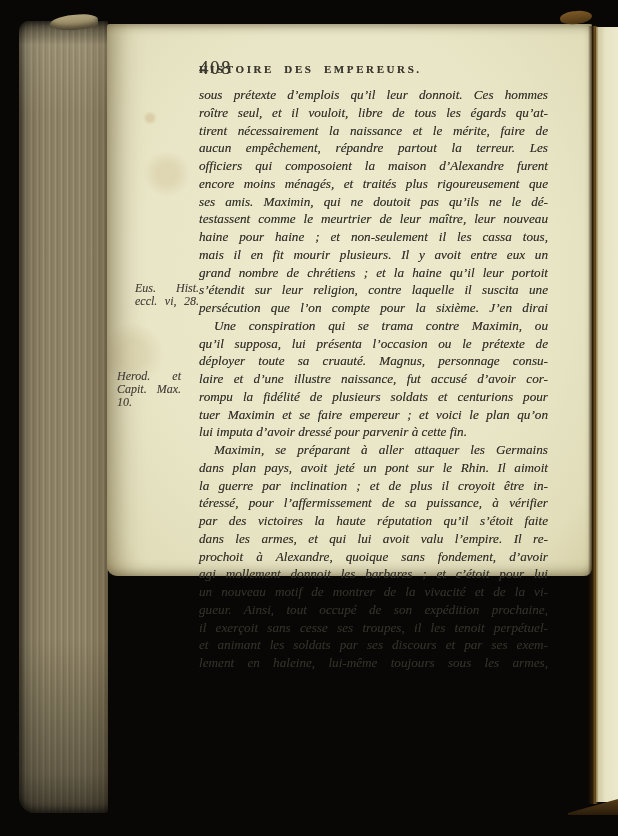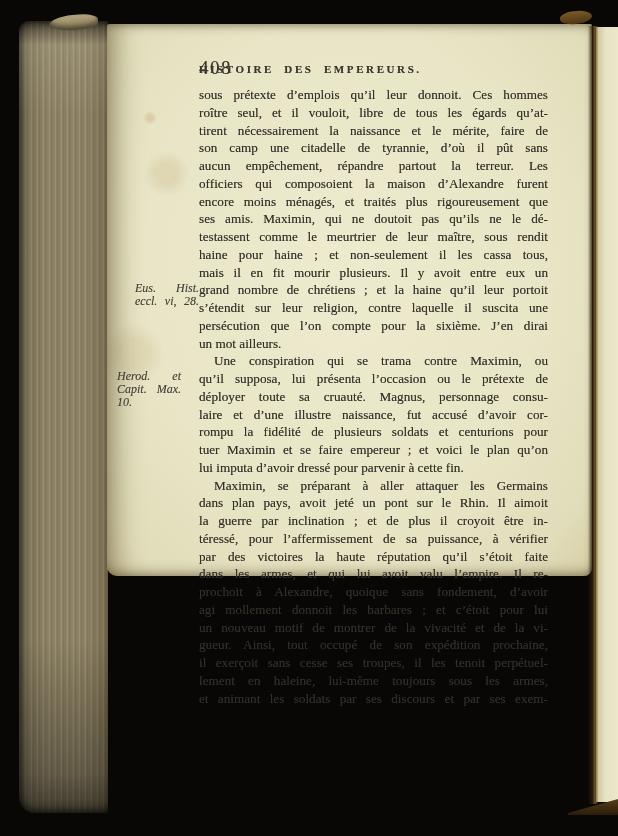--- a/index.html
+++ b/index.html
@@ -84,21 +84,21 @@
     color:#39362d;text-shadow:0 0 .5px rgba(55,50,40,.5);
   }
 
   .text-block{
     position:absolute;left:92px;top:62px;width:349px;
     font-size:13.2px;color:#33302a;
     text-shadow:0 0 .6px rgba(50,45,35,.55);
   }
   .tline{
     height:17.75px;line-height:17.75px;white-space:nowrap;
-    text-align:justify;text-align-last:justify;
+    text-align:justify;text-align-last:justify;font-style:italic;
   }
   .tline.pend{text-align-last:left;}
   .tline.indent{text-indent:15px;}
 
   .margin-note{
     position:absolute;width:64px;
     font-style:italic;font-size:12px;line-height:13px;color:#45413a;
     text-shadow:0 0 .5px rgba(60,55,45,.4);
   }
   .margin-note-1{left:28px;top:258px;}
@@ -131,52 +131,50 @@
     <div class="margin-note margin-note-2">
         <div class="note-line">Herod. et</div>
         <div class="note-line">Capit. Max.</div>
         <div class="note-line pend">10.</div>
       </div>
 
     <div class="text-block">
         <div class="tline">sous prétexte d’emplois qu’il leur donnoit. Ces hommes</div>
         <div class="tline">roître seul, et il vouloit, libre de tous les égards qu’at-</div>
         <div class="tline">tirent nécessairement la naissance et le mérite, faire de</div>
-        <div class="tline">son camp une citadelle de tyrannie, d’où il pût sans</div>
         <div class="tline">aucun empêchement, répandre partout la terreur. Les</div>
         <div class="tline">officiers qui composoient la maison d’Alexandre furent</div>
         <div class="tline">encore moins ménagés, et traités plus rigoureusement que</div>
         <div class="tline">ses amis. Maximin, qui ne doutoit pas qu’ils ne le dé-</div>
-        <div class="tline">testassent comme le meurtrier de leur maître, sous rendit</div>
+        <div class="tline">testassent comme le meurtrier de leur maître, leur nouveau</div>
         <div class="tline">haine pour haine ; et non-seulement il les cassa tous,</div>
         <div class="tline">mais il en fit mourir plusieurs. Il y avoit entre eux un</div>
         <div class="tline">grand nombre de chrétiens ; et la haine qu’il leur portoit</div>
         <div class="tline">s’étendit sur leur religion, contre laquelle il suscita une</div>
         <div class="tline">persécution que l’on compte pour la sixième. J’en dirai</div>
-        <div class="tline pend">un mot ailleurs.</div>
         <div class="tline indent">Une conspiration qui se trama contre Maximin, ou</div>
         <div class="tline">qu’il supposa, lui présenta l’occasion ou le prétexte de</div>
         <div class="tline">déployer toute sa cruauté. Magnus, personnage consu-</div>
         <div class="tline">laire et d’une illustre naissance, fut accusé d’avoir cor-</div>
         <div class="tline">rompu la fidélité de plusieurs soldats et centurions pour</div>
         <div class="tline">tuer Maximin et se faire empereur ; et voici le plan qu’on</div>
         <div class="tline pend">lui imputa d’avoir dressé pour parvenir à cette fin.</div>
         <div class="tline indent">Maximin, se préparant à aller attaquer les Germains</div>
         <div class="tline">dans plan pays, avoit jeté un pont sur le Rhin. Il aimoit</div>
         <div class="tline">la guerre par inclination ; et de plus il croyoit être in-</div>
         <div class="tline">téressé, pour l’affermissement de sa puissance, à vérifier</div>
         <div class="tline">par des victoires la haute réputation qu’il s’étoit faite</div>
         <div class="tline">dans les armes, et qui lui avoit valu l’empire. Il re-</div>
         <div class="tline">prochoit à Alexandre, quoique sans fondement, d’avoir</div>
         <div class="tline">agi mollement donnoit les barbares ; et c’étoit pour lui</div>
         <div class="tline">un nouveau motif de montrer de la vivacité et de la vi-</div>
         <div class="tline">gueur. Ainsi, tout occupé de son expédition prochaine,</div>
         <div class="tline">il exerçoit sans cesse ses troupes, il les tenoit perpétuel-</div>
+        <div class="tline">et animant les soldats par ses discours et par ses exem-</div>
         <div class="tline">lement en haleine, lui-même toujours sous les armes,</div>
-        <div class="tline">et animant les soldats par ses discours et par ses exem-</div>
       </div>
 
   </div>
 
   <div class="gutter"></div>
   <div class="binding-mark"></div>
   <div class="corner-shadow"></div>
 
 </div>
 

